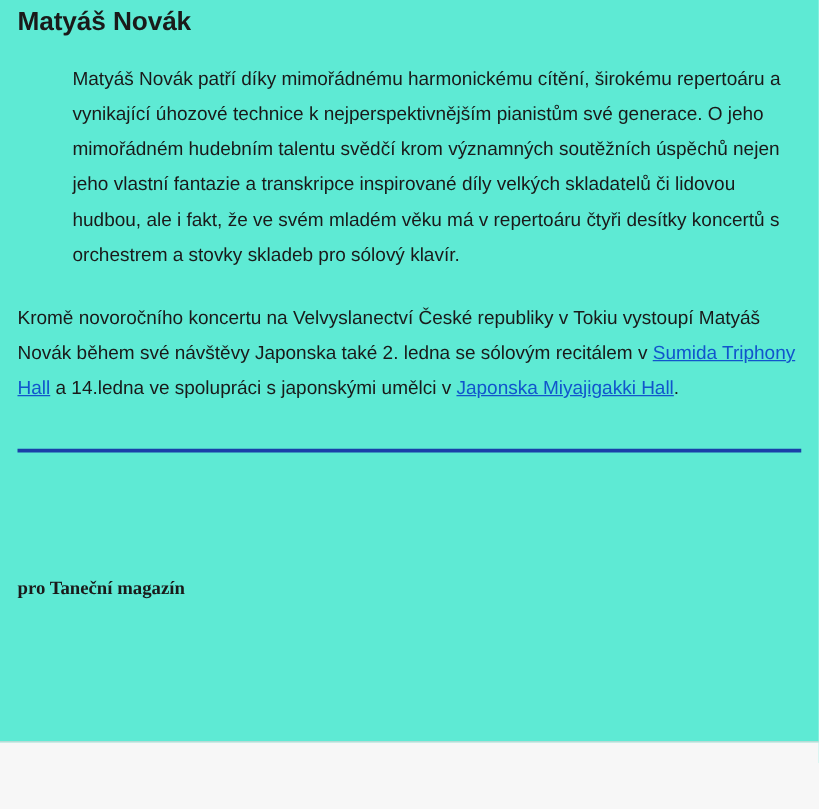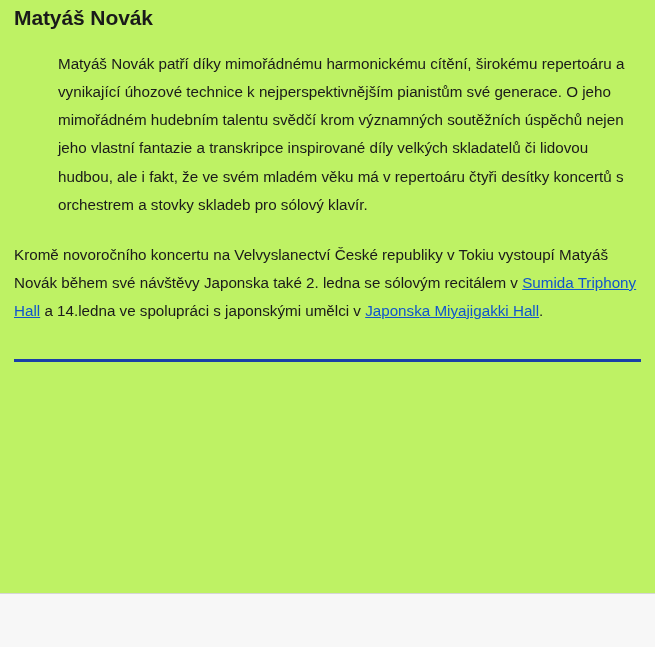--- a/index.html
+++ b/index.html
@@ -11,21 +11,21 @@
     width: 655px;
     height: 647px;
     font-family: "Liberation Sans", sans-serif;
     color: #1a1a1a;
     overflow: hidden;
   }
   .page {
     position: relative;
     width: 655px;
     height: 647px;
-    background: #bef264;
+    background: #5eead4;
     box-sizing: border-box;
     padding: 0 14px;
   }
   .title {
     font-family: "Liberation Sans", sans-serif;
     font-size: 21px;
     font-weight: bold;
     color: #1a1a1a;
     margin: 0;
     padding-top: 6px;
@@ -91,18 +91,19 @@
 
   <h1 class="title">Matyáš Novák</h1>
 
   <p class="para para-1">Matyáš Novák patří díky mimořádnému harmonickému cítění, širokému repertoáru a vynikající úhozové technice k nejperspektivnějším pianistům své generace. O jeho mimořádném hudebním talentu svědčí krom významných soutěžních úspěchů nejen jeho vlastní fantazie a transkripce inspirované díly velkých skladatelů či lidovou hudbou, ale i fakt, že ve svém mladém věku má v repertoáru čtyři desítky koncertů s orchestrem a stovky skladeb pro sólový klavír.</p>
 
   <p class="para para-2"><span>Kromě novoročního koncertu na Velvyslanectví České republiky v Tokiu vystoupí Matyáš Novák během své návštěvy Japonska  také 2. ledna se sólovým recitálem v </span><a class="link" href="#">Sumida Triphony Hall</a><span> a 14.ledna ve spolupráci s japonskými umělci v </span><a class="link" href="#">Japonska Miyajigakki Hall</a><span>.</span></p>
 
   <hr class="divider">
 
   <div class="signature">
+    <div>pro Taneční magazín</div>
   </div>
 
   <div class="footer-rule"></div>
   <div class="bottom-band"></div>
 
 </div>
 
 </body></html>

